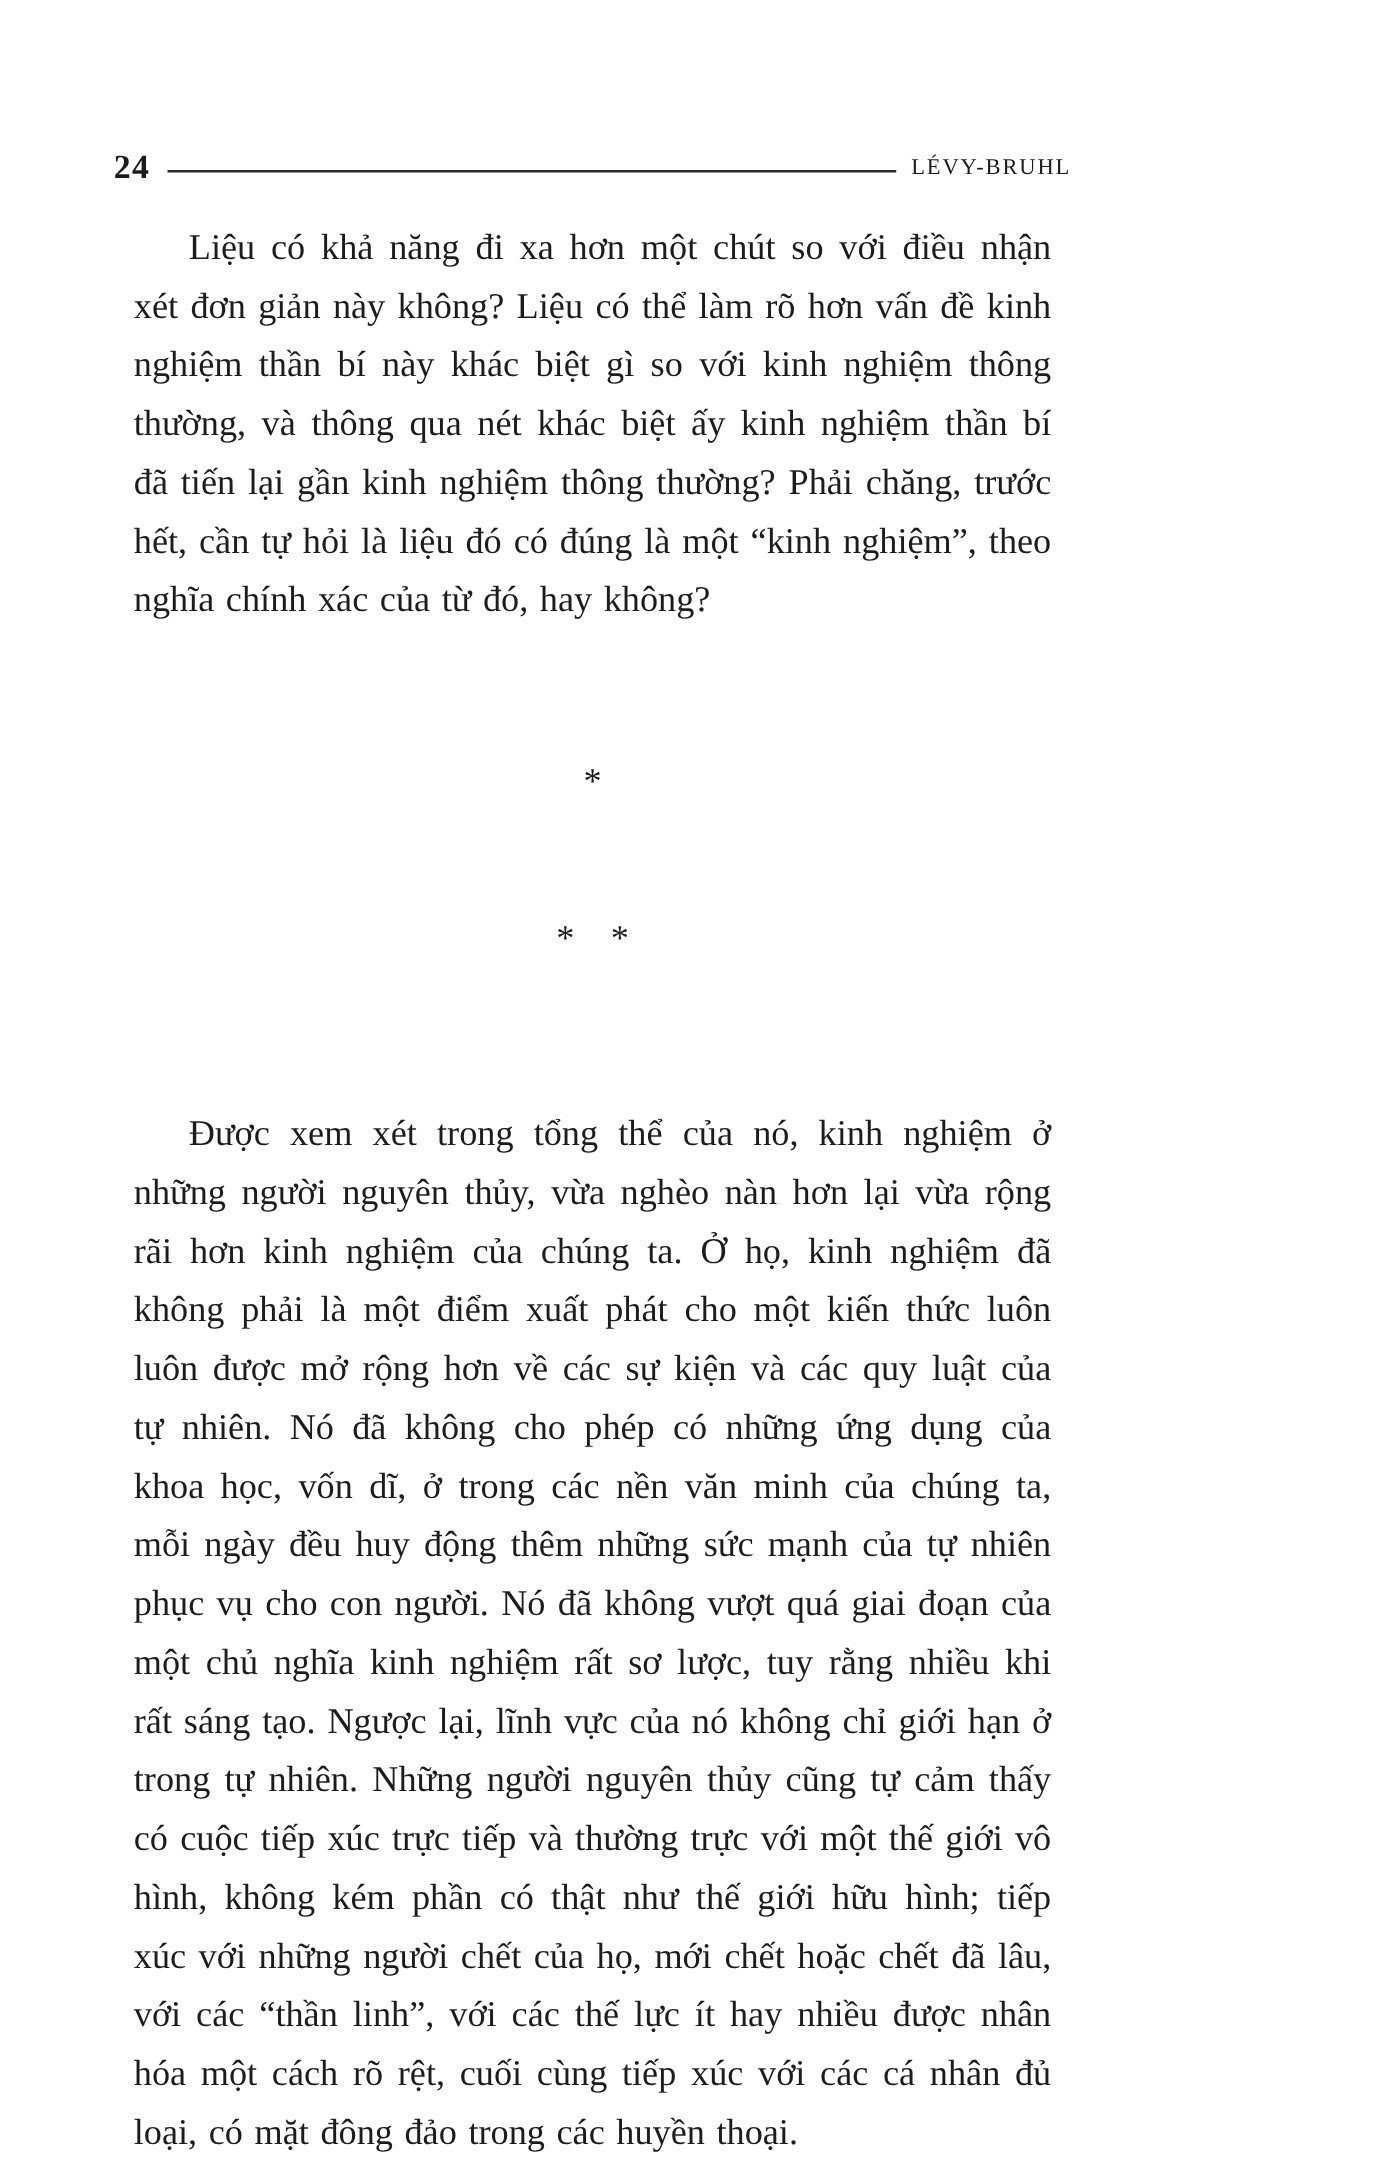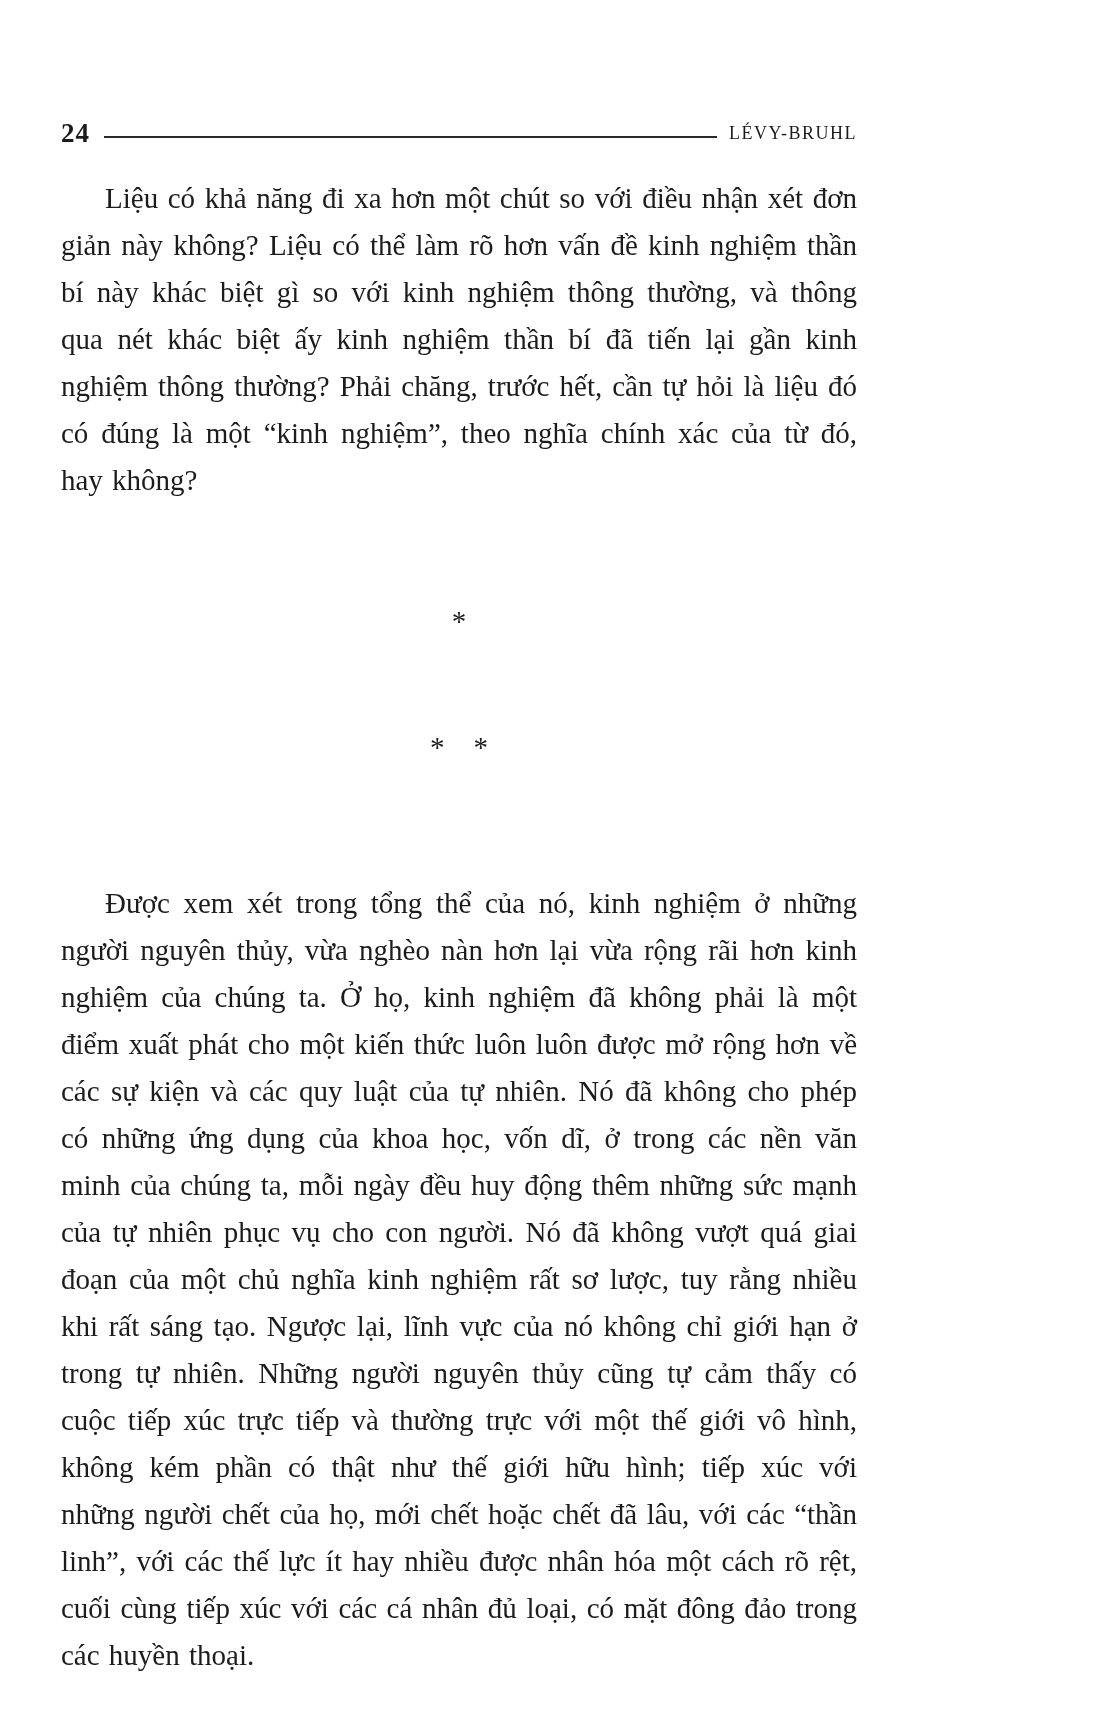--- a/index.html
+++ b/index.html
@@ -11,21 +11,21 @@
     width: 1103px;
     height: 1733px;
     font-family: "Liberation Serif", "DejaVu Serif", serif;
     color: #1c1c1c;
     overflow: hidden;
   }
   .page {
     box-sizing: border-box;
     width: 1103px;
     height: 1733px;
-    padding: 118px 246px 60px 61px;
+    padding: 118px 246px 60px 91px;
   }
   .header {
     display: flex;
     align-items: center;
     margin-bottom: 26px;
   }
   .page-num {
     font-size: 27px;
     font-weight: bold;
     letter-spacing: 1px;
@@ -36,21 +36,21 @@
     height: 2px;
     background: #2a2a2a;
     margin: 6px 12px 0 14px;
   }
   .running-title {
     font-size: 18px;
     letter-spacing: 1.5px;
     flex: 0 0 auto;
   }
   .body-para {
-    margin: 0;
+    margin: 16px;
     font-size: 29px;
     line-height: 47px;
     text-align: justify;
     text-indent: 44px;
     word-spacing: 2px;
   }
   .separator {
     text-align: center;
     font-size: 29px;
     line-height: 42px;

